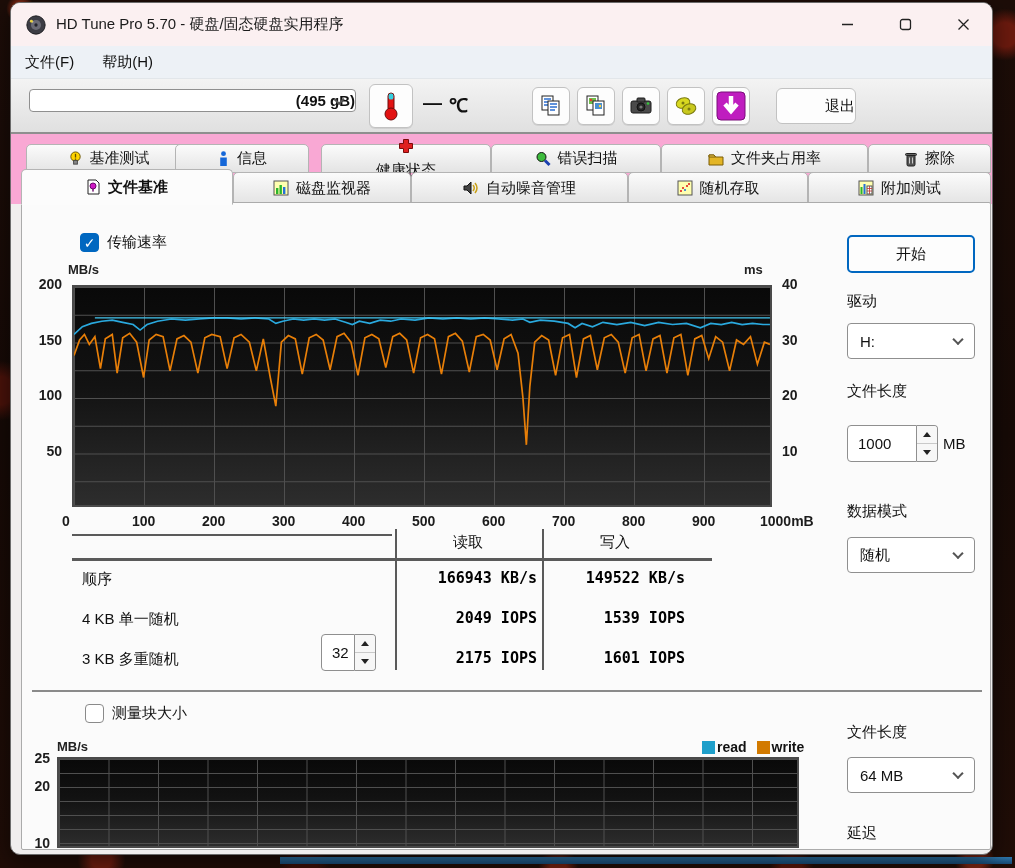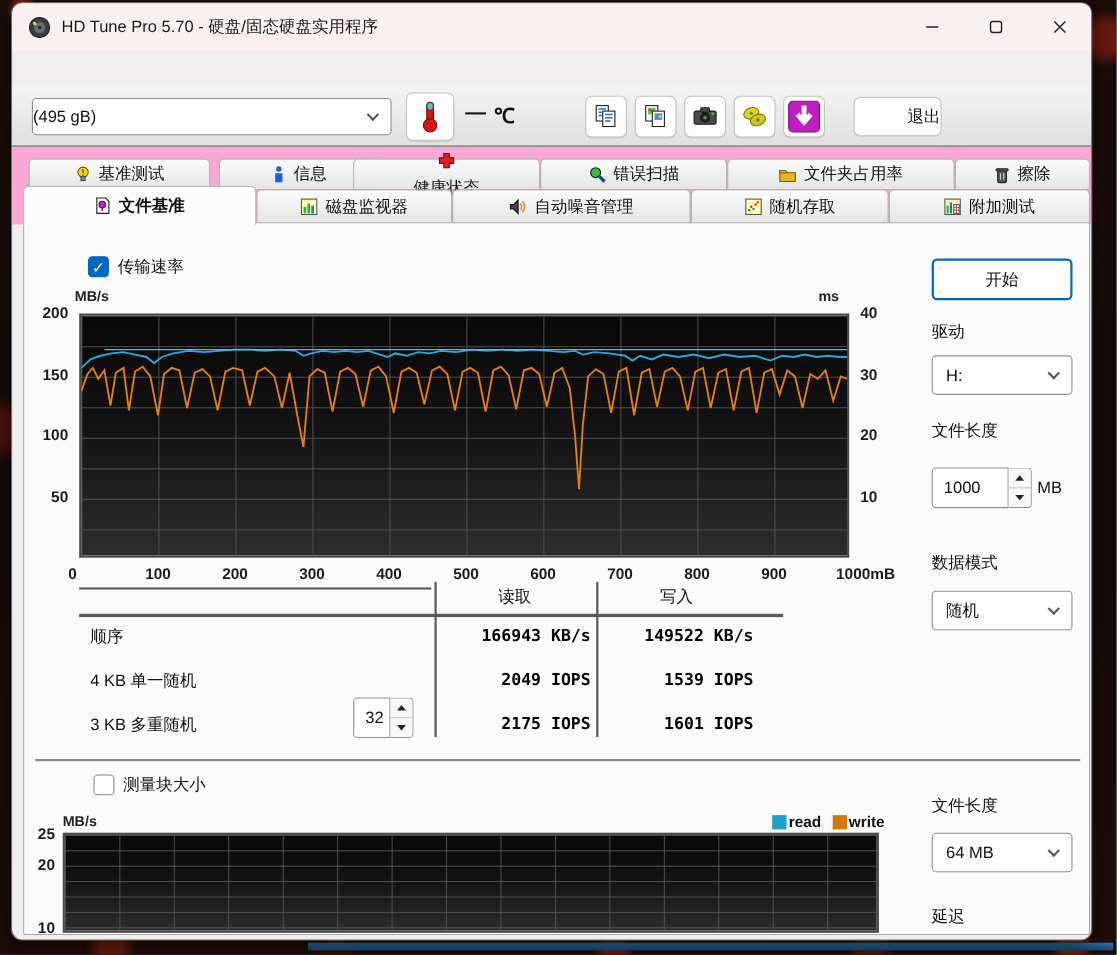--- a/index.html
+++ b/index.html
@@ -43,21 +43,21 @@
     background:#edf1f6; display:flex; align-items:center; border-bottom:1px solid #e2e6ea; }
   .menu-item { font-size:15px; color:#111; padding:0 14px; }
 
   .toolbar { position:absolute; left:0; top:76px; width:100%; height:55px;
     background:linear-gradient(180deg,#f3f3f3,#e0e0e0); border-bottom:2px solid #8f8f8f; }
   .combo { position:absolute; background:#fff; border:1px solid #8f8f8f; border-radius:4px;
     display:flex; align-items:center; font-size:15px; color:#111; }
   .combo .chev { position:absolute; right:12px; top:50%; width:8px; height:8px;
     border-right:2px solid #555; border-bottom:2px solid #555;
     transform:translateY(-70%) rotate(45deg); }
-  .drive-combo { left:18px; top:10px; width:327px; height:34px; justify-content:flex-start; }
+  .drive-combo { left:18px; top:10px; width:327px; height:23px; justify-content:flex-end;font-weight:bold; }
   .tool-btn { position:absolute; top:8px; width:38px; height:38px; background:#fdfdfd;
     border:1px solid #c2c2c2; border-radius:6px; display:flex; align-items:center;
     justify-content:center; cursor:pointer; box-shadow:0 1px 0 rgba(0,0,0,.08); }
   .thermo-btn { left:358px; top:5px; width:44px; height:44px; }
   .temp-text { position:absolute; top:13px; font-size:19px; color:#111; font-weight:bold; }
   .exit-btn { position:absolute; left:765px; top:9px; width:80px; height:36px;
     background:#fdfdfd; border:1px solid #c2c2c2; border-radius:6px; font-size:15px;
     color:#111; cursor:pointer; font-family:inherit;text-align:right; }
 
   
@@ -155,20 +155,24 @@
           </svg>
       </button>
       <button class="win-btn">
         <svg width="13" height="13" viewBox="0 0 13 13">
             <path d="M1.5 1.5 L11.5 11.5 M11.5 1.5 L1.5 11.5" stroke="#222" stroke-width="1.3"></path>
           </svg>
       </button>
     </div>
   </div>
 
+  <div class="menubar">
+    <span class="menu-item">文件(F)</span>
+    <span class="menu-item">帮助(H)</span>
+  </div>
 
   <div class="toolbar">
     <div class="combo drive-combo">
       <span>(495 gB)</span>
       <span class="chev"></span>
     </div>
     <div class="tool-btn thermo-btn">
       <svg width="22" height="30" viewBox="0 0 22 30">
         <rect x="8" y="2" width="6" height="18" rx="3" fill="#e21212" stroke="#6a0c0c"></rect>
         <rect x="8.6" y="2.6" width="4.8" height="6" rx="2.2" fill="#35d0e0"></rect>
@@ -225,21 +229,21 @@
   <div class="tabstrip">
     <div class="tab tab-row1" style="left:15px;width:165px;">
       <svg width="15" height="15" viewBox="0 0 16 16">
           <circle cx="8" cy="6" r="5" fill="#ffd400" stroke="#665200"></circle>
           <rect x="6" y="10" width="4" height="4" fill="#888" stroke="#444"></rect>
           <rect x="7.3" y="3" width="1.4" height="4" fill="#665200"></rect>
           <rect x="7.3" y="8" width="1.4" height="1.4" fill="#665200"></rect>
         </svg>
       <span>基准测试</span>
     </div>
-    <div class="tab tab-row1" style="left:188px;width:146px;">
+    <div class="tab tab-row1" style="left:164px;width:134px;">
       <svg width="13" height="15" viewBox="0 0 13 16">
           <circle cx="6.5" cy="2.8" r="2.6" fill="#1466d8"></circle>
           <path d="M3 7 h7 v9 h-7 z" fill="#1466d8"></path>
         </svg>
       <span>信息</span>
     </div>
     <div class="tab tab-row1" style="left:310px;width:170px;flex-direction:column;">
       <svg width="16" height="16" viewBox="0 0 16 16">
           <path d="M5.5 1.5 h5 v4 h4 v5 h-4 v4 h-5 v-4 h-4 v-5 h4 z" fill="#e02020" stroke="#7a0a0a"></path>
         </svg>

